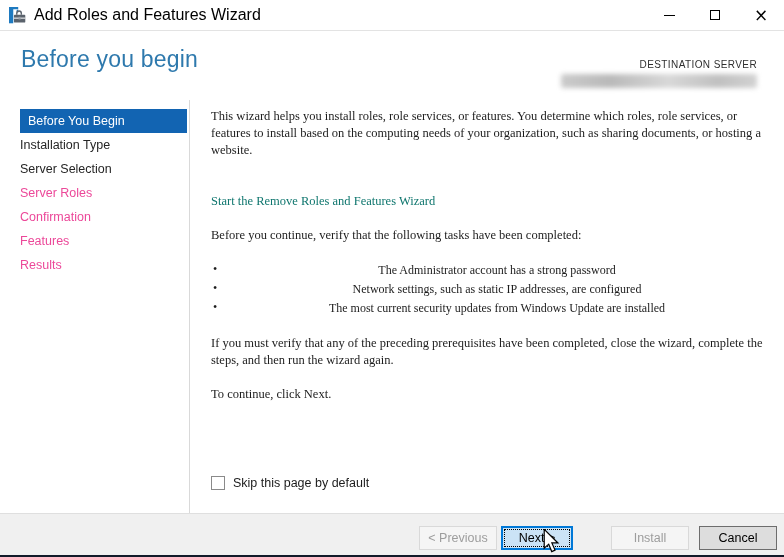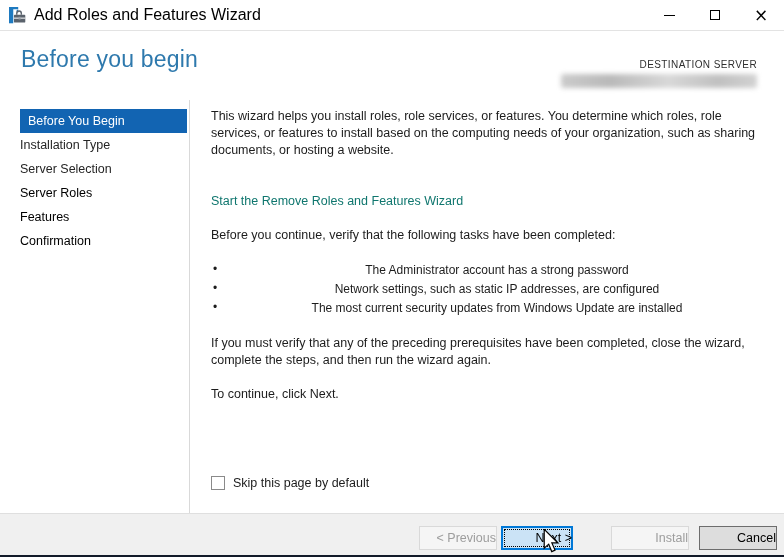--- a/index.html
+++ b/index.html
@@ -28,34 +28,34 @@
   .dest-blur {
     position:absolute; right:27px; top:42px; width:196px; height:14px; border-radius:2px;
     background:linear-gradient(90deg,#cbcbcb,#b9b9b9 25%,#d8d8d8 55%,#c0c0c0 80%,#d2d2d2);
     filter:blur(2.5px);
   }
   
   .body { position:absolute; top:100px; left:0; right:0; bottom:44px; background:#fff; }
   .sidebar { position:absolute; top:0; left:0; bottom:0; width:190px; border-right:1px solid #d9d9d9; padding-top:9px; }
   .nav-item { height:24px; line-height:24px; font-size:12.5px; padding-left:20px; color:#252525; margin-bottom:0; }
   .nav-item.selected { background:#1264b2; color:#fff; margin-left:20px; padding-left:8px; width:167px; }
-  .nav-item.disabled { color:#000000; }
-  .content { position:absolute; top:0; left:191px; right:0; bottom:0; padding:8px 14px 0 20px; }
+  .nav-item.disabled { color:#ec4899; }
+  .content { position:absolute; top:0; left:191px; right:0; bottom:0; padding:8px 14px 0 20px;font-family:Liberation Serif, serif; }
   .content p { font-size:12.5px; line-height:17px; color:#1c1c1c; margin:0 0 17px 0; max-width:566px; }
   .link { color:#0f766e; text-decoration:none; cursor:pointer; }
   ul.tasks { list-style:none; margin:0 0 17px 2px; }
   ul.tasks li { font-size:12px; line-height:19px; color:#1c1c1c; padding-left:11px; position:relative;text-align:center; }
   ul.tasks li::before { content:"•"; position:absolute; left:0; top:-1px; font-size:12px; color:#1c1c1c; }
   .skip-row { position:absolute; left:211px; top:376px; display:flex; align-items:flex-start; }
   .checkbox { width:14px; height:14px; border:1px solid #8a8a8a; background:#fff; flex:0 0 auto; }
   .skip-label { font-size:12.5px; color:#1c1c1c; margin-left:8px; }
   
   .footer { position:absolute; left:0; right:0; bottom:0; height:44px; background:#f0f0f0; border-top:1px solid #dfdfdf; }
   .btn {
-    position:absolute; top:12px; height:24px; font-size:12.5px; text-align:right;
+    position:absolute; top:12px; height:24px; font-size:12.5px; text-align:center;
     font-family:"Liberation Sans", sans-serif; line-height:22px; cursor:default;
   }
   .btn.disabled { background:#f5f5f5; border:1px solid #d9d9d9; color:#9d9d9d; }
   .btn.normal { background:#dddddd; border:1px solid #6d6d6d; color:#000; cursor:pointer; }
   .btn.primary {
     background:#cbe3f6; border:1px solid #0078d7; box-shadow:inset 0 0 0 1px #0078d7;
     color:#000; outline:1px dotted #000; outline-offset:-4px; cursor:pointer;
   }
   .btn-previous { left:419px; width:78px; }
   .btn-next { left:501px; width:72px; }
@@ -98,22 +98,23 @@
     <div class="dest-blur"></div>
   </div>
 
   <div class="body">
 
     <div class="sidebar">
       <div class="nav-item selected">Before You Begin</div>
       <div class="nav-item">Installation Type</div>
       <div class="nav-item">Server Selection</div>
       <div class="nav-item disabled">Server Roles</div>
+      <div class="nav-item disabled">Confirmation</div>
       <div class="nav-item disabled">Features</div>
-      <div class="nav-item disabled">Confirmation</div>
+      <div class="nav-item disabled">Results</div>
     </div>
 
     <div class="content">
       <p>This wizard helps you install roles, role services, or features. You determine which roles, role services, or features to install based on the computing needs of your organization, such as sharing documents, or hosting a website.</p>
       <p>
         <br>
         <span class="link">Start the Remove Roles and Features Wizard</span>
       </p>
       <p>Before you continue, verify that the following tasks have been completed:</p>
       <ul class="tasks">

